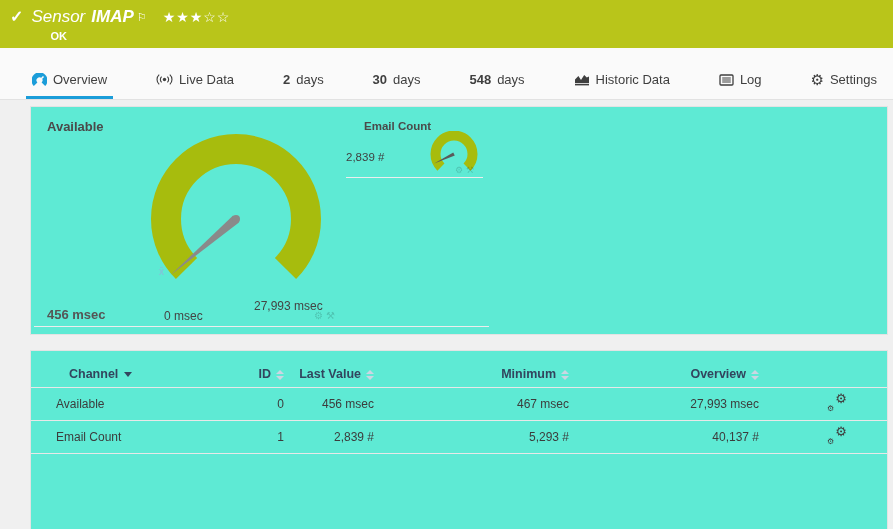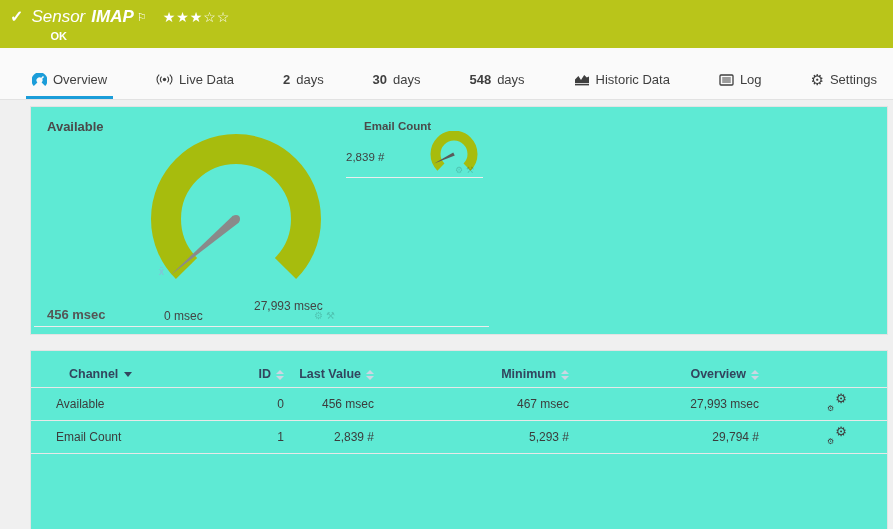--- a/index.html
+++ b/index.html
@@ -210,18 +210,18 @@
         <td>456 msec</td>
         <td>467 msec</td>
         <td>27,993 msec</td>
         <td class="settings-cell"><span class="gears"><span class="g1">⚙</span><span class="g2">⚙</span></span></td>
       </tr>
       <tr>
         <td class="left">Email Count</td>
         <td>1</td>
         <td>2,839 #</td>
         <td>5,293 #</td>
-        <td>29,794 #</td>
+        <td>40,137 #</td>
         <td class="settings-cell"><span class="gears"><span class="g1">⚙</span><span class="g2">⚙</span></span></td>
       </tr>
     </tbody>
   </table>
 </div>
 
 </body></html>

